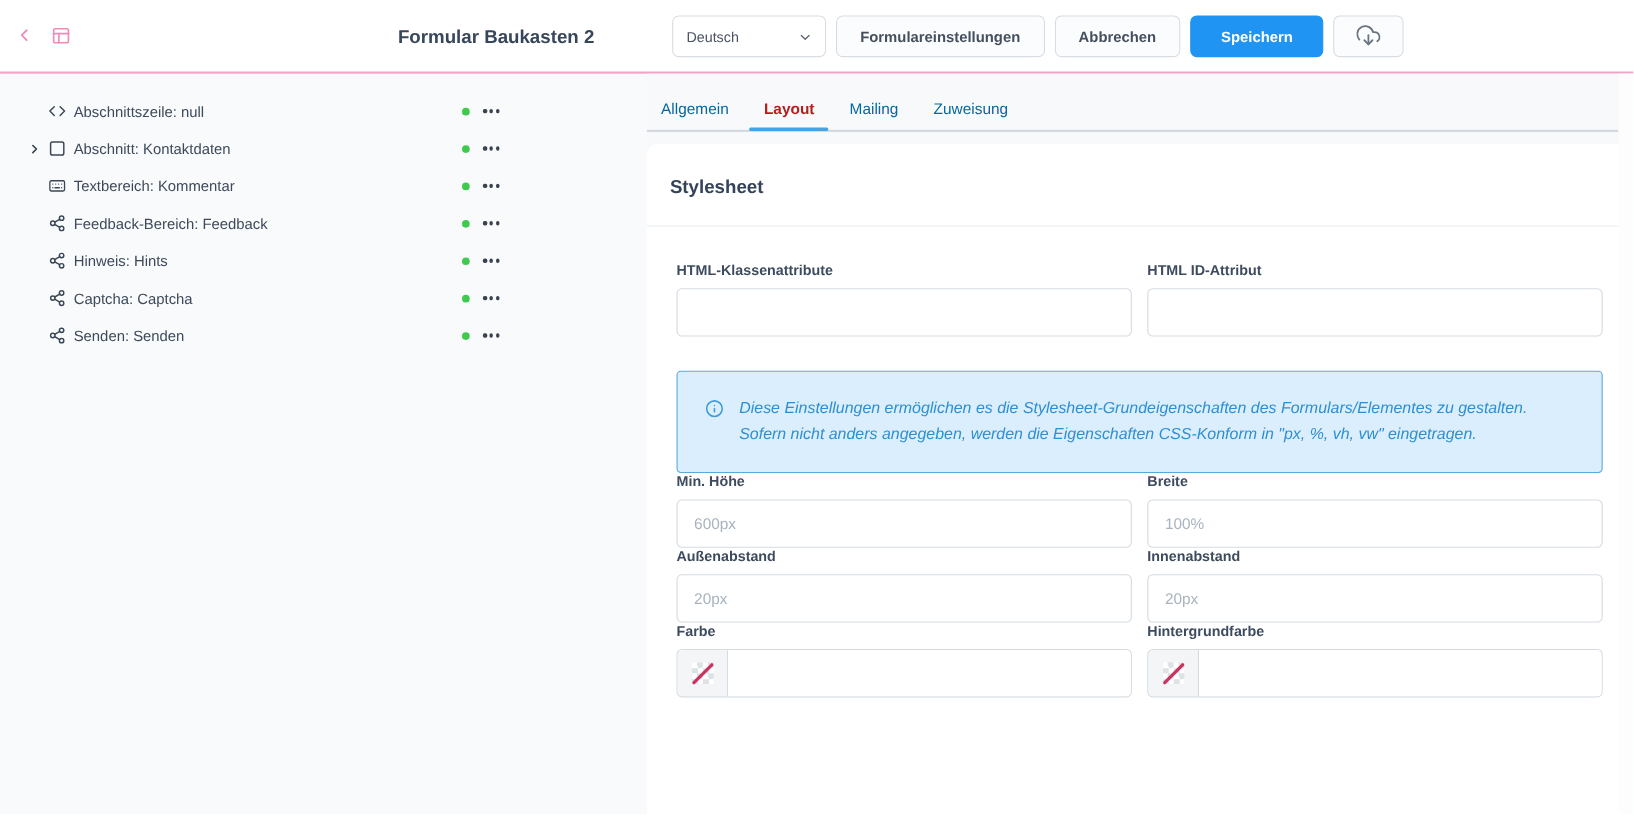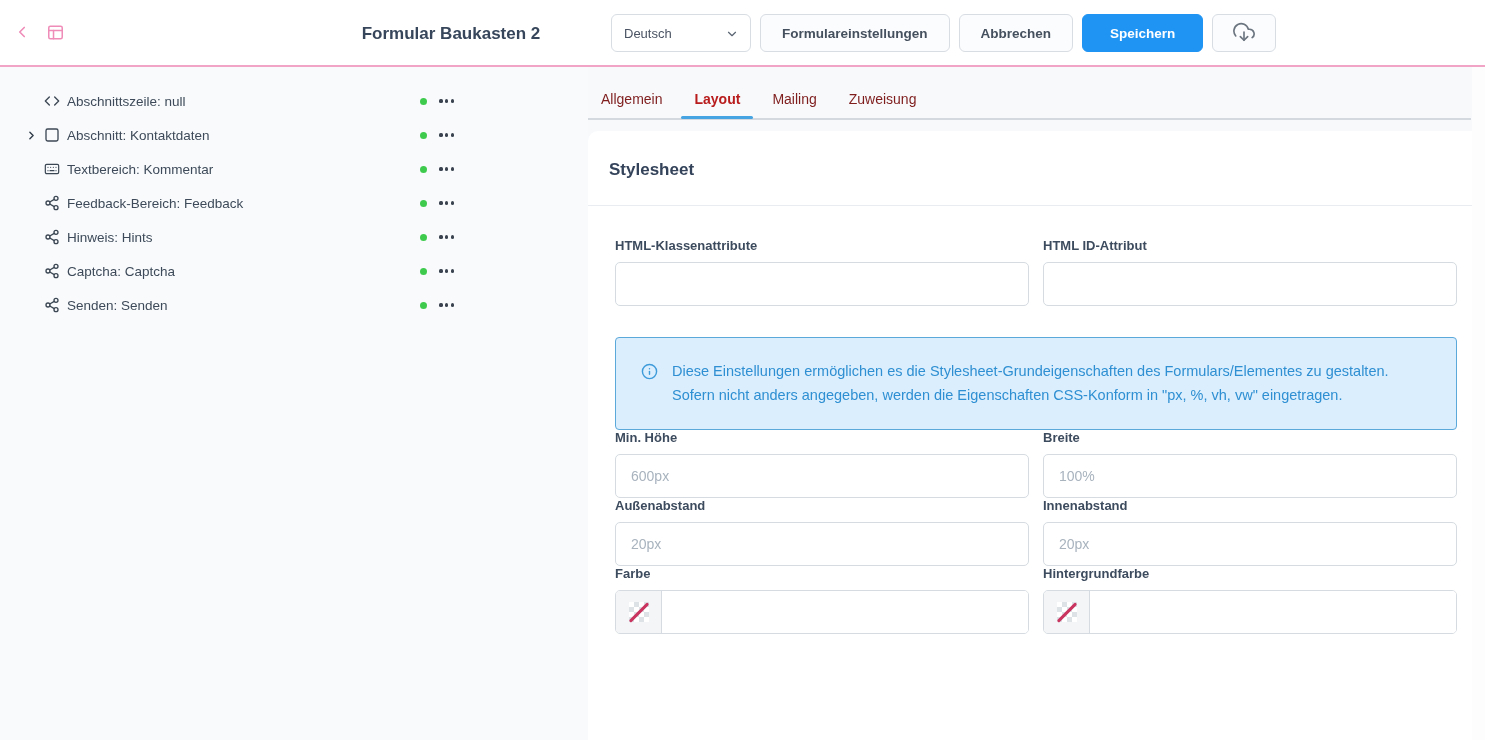--- a/index.html
+++ b/index.html
@@ -34,40 +34,40 @@
   .s-label { font-size:13.5px; color:#3e4a59; white-space:nowrap; }
   .s-right { margin-left:auto; display:flex; align-items:center; gap:12px; }
   .dot { width:7px; height:7px; border-radius:50%; background:#3ecb4d; }
   .menu-dots { display:flex; gap:2.5px; background:none; border:none; cursor:pointer; padding:2px 0; }
   .menu-dots i { width:3.2px; height:3.2px; border-radius:50%; background:#39424e; display:block; }
 
   
   .tabbar { position:relative; height:53px; flex:none; }
   .tabbar::before { content:""; position:absolute; left:0; right:14px; bottom:0; height:2px; background:#d3d9de; }
   .tabs { position:absolute; left:0; top:0; display:flex; gap:6px; }
-  .tab { position:relative; padding:24px 13px 10px; font-size:14px; color:#7f1d1d; background:none; border:none;
+  .tab { position:relative; padding:24px 13px 10px; font-size:14px; color:#0369a1; background:none; border:none;
          font-family:inherit; cursor:pointer; }
   .tab.active { color:#b91c1c; font-weight:600; }
   .tab.active::after { content:""; position:absolute; left:0; right:0; bottom:-2px; height:3px; border-radius:3px;
                        background:#47a4e2; z-index:1; }
 
   
   .card { flex:1; margin-top:11px; background:#fff; border-top-left-radius:10px; overflow:hidden; }
   .card-head { height:75px; padding:29px 0 0 21px; border-bottom:1px solid #e9edf1; }
   .card-head h2 { font-size:17px; font-weight:700; color:#34435a; }
   .fields { padding:0 28px 0 27px; }
   .f-row { display:grid; grid-template-columns:1fr 1fr; gap:14px; }
   .f-label { display:block; font-size:13px; font-weight:700; color:#3d4b5e; margin-bottom:9px; }
   .t-input { width:100%; height:44px; border:1px solid #d5dbe1; border-radius:5px; padding:0 15px;
              font-family:inherit; font-size:14px; color:#4a5568; background:#fff; }
   .t-input::placeholder { color:#a8b3be; }
 
   
   .info-box { margin:31px 28px 0 28px; background:#dbeefd; border:1px solid #5ba8da; border-radius:4px;
-              padding:22px 40px 22px 25px; display:flex; gap:14px; }
+              padding:22px 40px 22px 25px; display:flex; gap:14px;font-style:italic; }
   .info-ico { flex:none; margin-top:3px; }
   .info-text { font-size:14.5px; line-height:23.5px; color:#2e8fd2; }
 
   
   .color-group { display:flex; height:44px; border:1px solid #d5dbe1; border-radius:5px; overflow:hidden; background:#fff; }
   .color-addon { width:46px; flex:none; background:#f3f5f7; border-right:1px solid #d5dbe1;
                  display:flex; align-items:center; justify-content:center; cursor:pointer; }
   .swatch { position:relative; width:20px; height:20px;
             background:repeating-conic-gradient(#dde2e7 0% 25%, #ffffff 0% 50%) 0 0 / 10px 10px; }
   .swatch::after { content:""; position:absolute; left:-3px; top:8.5px; width:26px; height:3px; background:#ca3560;

